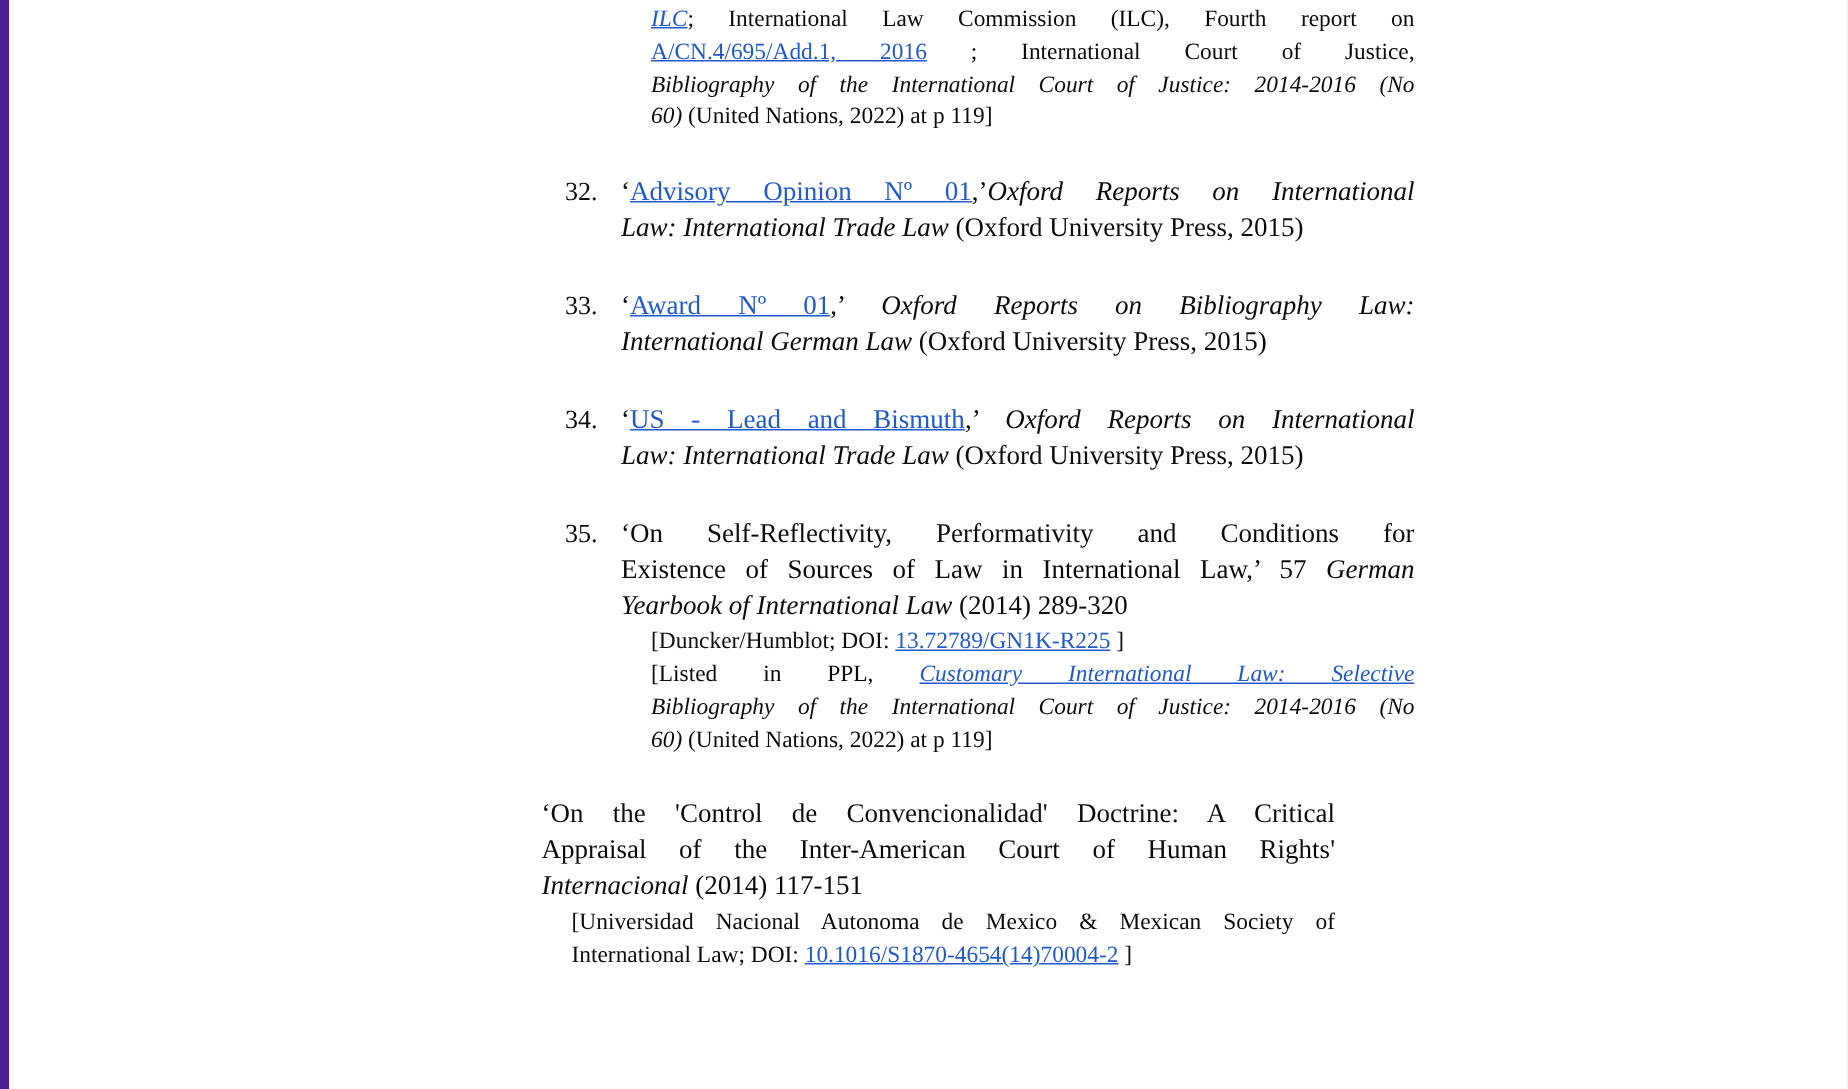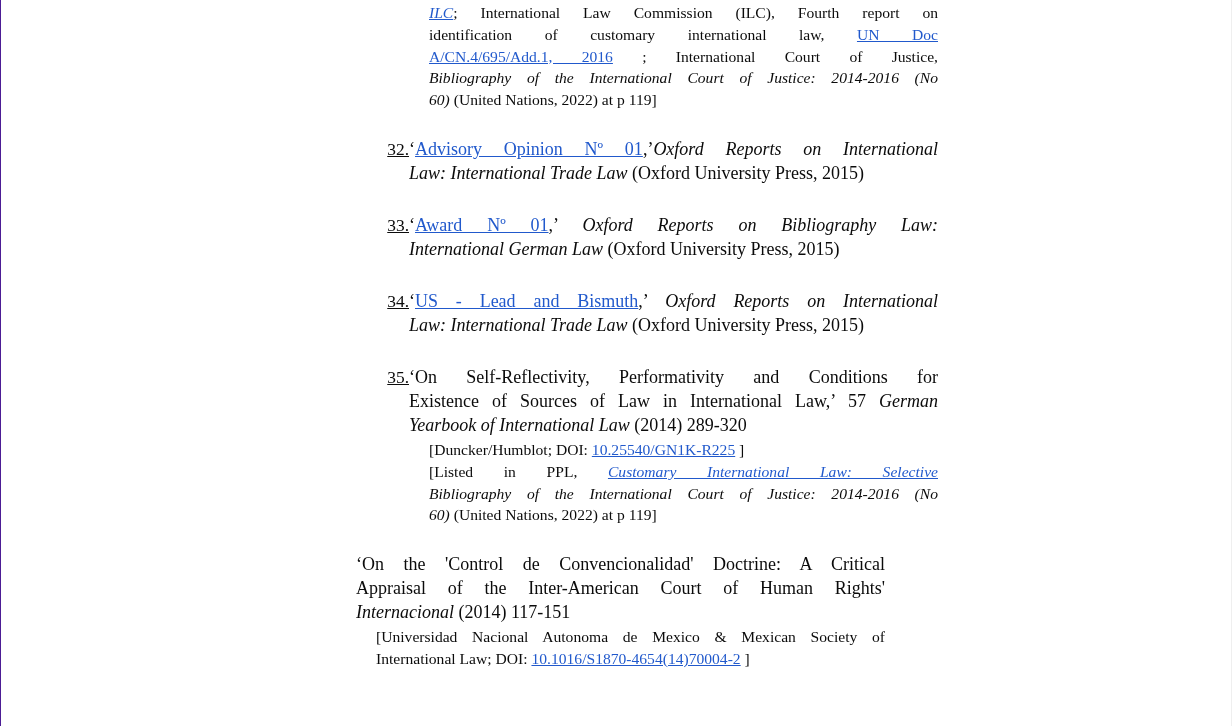--- a/index.html
+++ b/index.html
@@ -8,21 +8,21 @@
     --paper:#ffffff;
   }
   html,body{margin:0;padding:0;background:var(--paper);}
   .page{
     position:relative;
     width:1232px;height:726px;
     background:var(--paper);
     color:var(--ink);
     font-family:"Liberation Serif","DejaVu Serif",serif;
     box-sizing:border-box;
-    border-left:1px solid #4c1d95;
+    border-left:6px solid #4c1d95;
     border-right:1px solid #efefef;
     overflow:hidden;
   }
   .content{
     position:absolute;
     left:355px;top:2px;
     width:582px;
   }
   
   .line{
@@ -32,41 +32,37 @@
   }
   .line.last{text-align-last:left;}
   .main-line{font-size:18px;line-height:24px;height:24px;}
   .note-line{font-size:15.6px;line-height:21.8px;height:21.8px;}
   .cont-block{margin-left:73px;width:509px;}
   .entry{display:flex;margin-top:28px;}
   .entry.tight{margin-top:26px;}
   .num{
     flex:0 0 53px;width:53px;
     font-size:17.4px;line-height:24px;
-    text-align:right;
-    text-decoration:underline;
+    text-align:center;
   }
   .body{width:529px;}
   .notes{margin-left:20px;width:509px;margin-top:2px;}
   .i{font-style:italic;}
   a.lk{color:var(--link);text-decoration:underline;cursor:pointer;}
   a.ilk{color:var(--link);text-decoration:underline;font-style:italic;cursor:pointer;}
 </style>
 </head>
 <body>
 
 <div class="page">
   <div class="content">
 
     <div class="cont-block">
       <div class="line note-line">
         <a class="ilk">ILC</a><span>; International Law Commission (ILC), Fourth report on</span>
-      </div>
-      <div class="line note-line">
-        <span>identification of customary international law, </span><a class="lk">UN Doc</a>
       </div>
       <div class="line note-line">
         <a class="lk">A/CN.4/695/Add.1, 2016</a><span> ; International Court of Justice,</span>
       </div>
       <div class="line note-line">
         <span class="i">Bibliography of the International Court of Justice: 2014-2016 (No</span>
       </div>
       <div class="line note-line last">
         <span class="i">60)</span><span> (United Nations, 2022) at p 119]</span>
       </div>
@@ -115,21 +111,21 @@
           <span>‘On Self-Reflectivity, Performativity and Conditions for</span>
         </div>
         <div class="line main-line">
           <span>Existence of Sources of Law in International Law,’ 57 </span><span class="i">German</span>
         </div>
         <div class="line main-line last">
           <span class="i">Yearbook of International Law</span><span> (2014) 289-320</span>
         </div>
         <div class="notes">
           <div class="line note-line last">
-            <span>[Duncker/Humblot; DOI: </span><a class="lk">10.25540/GN1K-R225</a><span> ]</span>
+            <span>[Duncker/Humblot; DOI: </span><a class="lk">13.72789/GN1K-R225</a><span> ]</span>
           </div>
           <div class="line note-line">
             <span>[Listed in PPL, </span><a class="ilk">Customary International Law: Selective</a>
           </div>
           <div class="line note-line">
             <span class="i">Bibliography of the International Court of Justice: 2014-2016 (No</span>
           </div>
           <div class="line note-line last">
             <span class="i">60)</span><span> (United Nations, 2022) at p 119]</span>
           </div>

